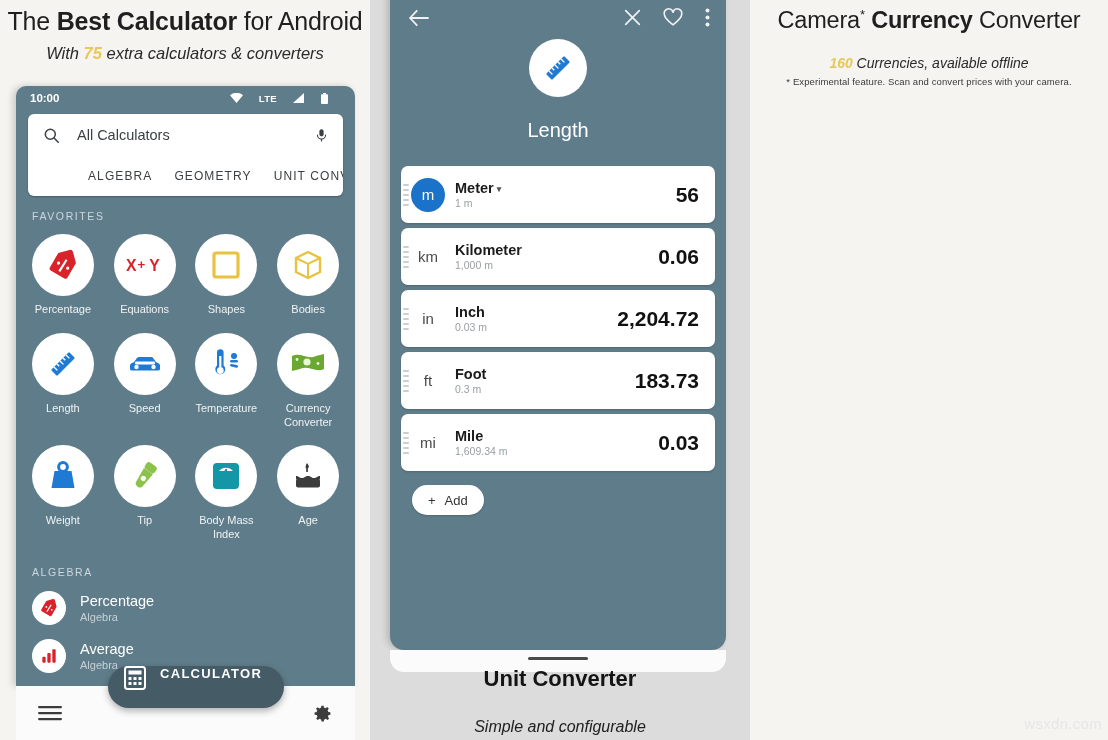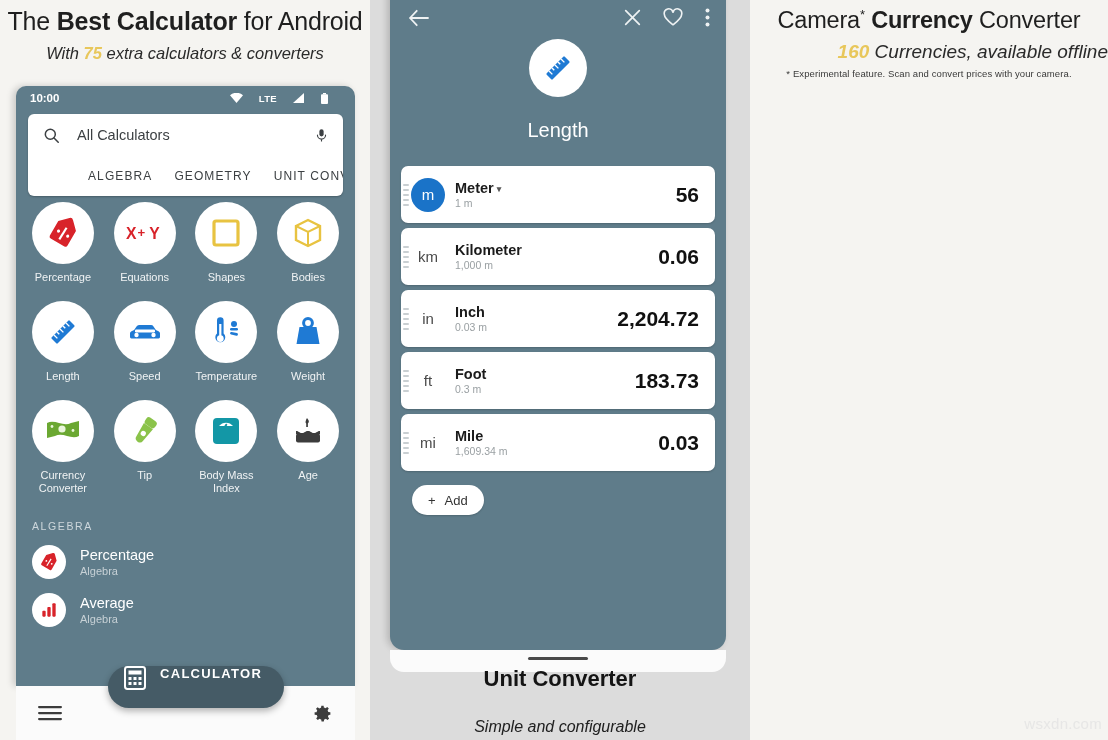--- a/index.html
+++ b/index.html
@@ -20,21 +20,21 @@
   
   .promo { text-align: center; padding-top: 6px; }
   .promo-title { font-size: 25px; color: #1f1f1f; letter-spacing: -.2px; line-height: 1.25; white-space: nowrap; }
   .promo-title b { font-weight: 700; }
   .promo-title .thin { font-weight: 300; }
   .promo-sub { font-size: 16.5px; font-style: italic; color: #2a2a2a; margin-top: 7px; white-space: nowrap; }
   .promo-sub .hl { color: #e8c75b; font-weight: 700; font-style: italic; }
   .promo-note { font-size: 9.5px; color: #3a3a3a; margin-top: 5px; letter-spacing: .1px; }
 
   .promo-r .promo-title { font-size: 23.5px; }
-  .promo-r .promo-sub { font-size: 19px; margin-top: 6px; text-align: right; }
+  .promo-r .promo-sub { font-size: 14px; margin-top: 20px; }
 
   
   .phone {
     position: absolute;
     background: #5f7c8a;
     overflow: hidden;
     box-shadow: -3px 0 7px rgba(0,0,0,.18);
   }
   .phone-left  { left: 16px; top: 86px; width: 339px; height: 600px; border-radius: 10px 10px 0 0; }
   .phone-mid   { left: 390px; top: -10px; width: 336px; height: 660px; border-radius: 0 0 14px 14px; }
@@ -154,20 +154,21 @@
               <line x1="12" y1="17.8" x2="12" y2="21.5" stroke="#3c4043" stroke-width="1.8"></line>
             </svg>
         </div>
         <div class="tabs-row">
           <span class="tab">ALGEBRA</span>
           <span class="tab">GEOMETRY</span>
           <span class="tab">UNIT CONVERTER</span>
         </div>
       </div>
 
+      <div class="sec-label">FAVORITES</div>
 
       <div class="grid">
 
         <div class="gcell">
           <div class="bubble">
             <svg width="34" height="34" viewBox="0 0 24 24">
                 <path d="M2.6 11.3 11 2.9h8.2a2 2 0 0 1 2 2V13l-8.4 8.4a1.6 1.6 0 0 1-2.3 0l-7.9-7.9a1.6 1.6 0 0 1 0-2.2Z" fill="#d8232a" transform="rotate(-15 12 12)"></path>
                 <circle cx="9.3" cy="9.9" r="1.1" fill="#fff" transform="rotate(-15 12 12)"></circle>
                 <circle cx="14.6" cy="15" r="1.1" fill="#fff" transform="rotate(-15 12 12)"></circle>
                 <line x1="8.3" y1="15.7" x2="15.4" y2="9.1" stroke="#fff" stroke-width="1.5" transform="rotate(-15 12 12)"></line>
@@ -247,38 +248,38 @@
                   <rect x="21" y="12" width="8" height="2.6" rx="1.3"></rect>
                   <rect x="21" y="16.5" width="8" height="2.6" rx="1.3" transform="rotate(12 25 17.8)"></rect>
                 </g>
               </svg>
           </div>
           <div class="gcap">Temperature</div>
         </div>
 
         <div class="gcell">
           <div class="bubble">
-            <svg width="30" height="32" viewBox="0 0 30 32">
-                <circle cx="15" cy="7" r="4.4" fill="none" stroke="#1f7ad4" stroke-width="3"></circle>
-                <path d="M6.5 11h17l3 17H3.5Z" fill="#1f7ad4"></path>
-              </svg>
-          </div>
-          <div class="gcap">Weight</div>
-        </div>
-
-        <div class="gcell">
-          <div class="bubble">
             <svg width="36" height="28" viewBox="0 0 36 26">
                 <path d="M2 5c8-4 16 4 24 0l8-2v15c-8 4-16-4-24 0L2 20Z" fill="#6ba832"></path>
                 <circle cx="17" cy="11" r="3.6" fill="#eaf6dc"></circle>
                 <circle cx="7" cy="8.5" r="1.4" fill="#eaf6dc"></circle>
                 <circle cx="28" cy="12.5" r="1.4" fill="#eaf6dc"></circle>
               </svg>
           </div>
           <div class="gcap">Currency Converter</div>
+        </div>
+
+        <div class="gcell">
+          <div class="bubble">
+            <svg width="30" height="32" viewBox="0 0 30 32">
+                <circle cx="15" cy="7" r="4.4" fill="none" stroke="#1f7ad4" stroke-width="3"></circle>
+                <path d="M6.5 11h17l3 17H3.5Z" fill="#1f7ad4"></path>
+              </svg>
+          </div>
+          <div class="gcap">Weight</div>
         </div>
 
         <div class="gcell">
           <div class="bubble">
             <svg width="30" height="32" viewBox="0 0 30 32">
                 <g transform="rotate(35 15 16)">
                   <rect x="9" y="2" width="12" height="8" rx="3" fill="#8bc34a"></rect>
                   <path d="M9.5 10h11l-1.5 15a4 4 0 0 1-8 0Z" fill="#8bc34a"></path>
                   <circle cx="15" cy="19" r="2.6" fill="#fff"></circle>
                 </g>

